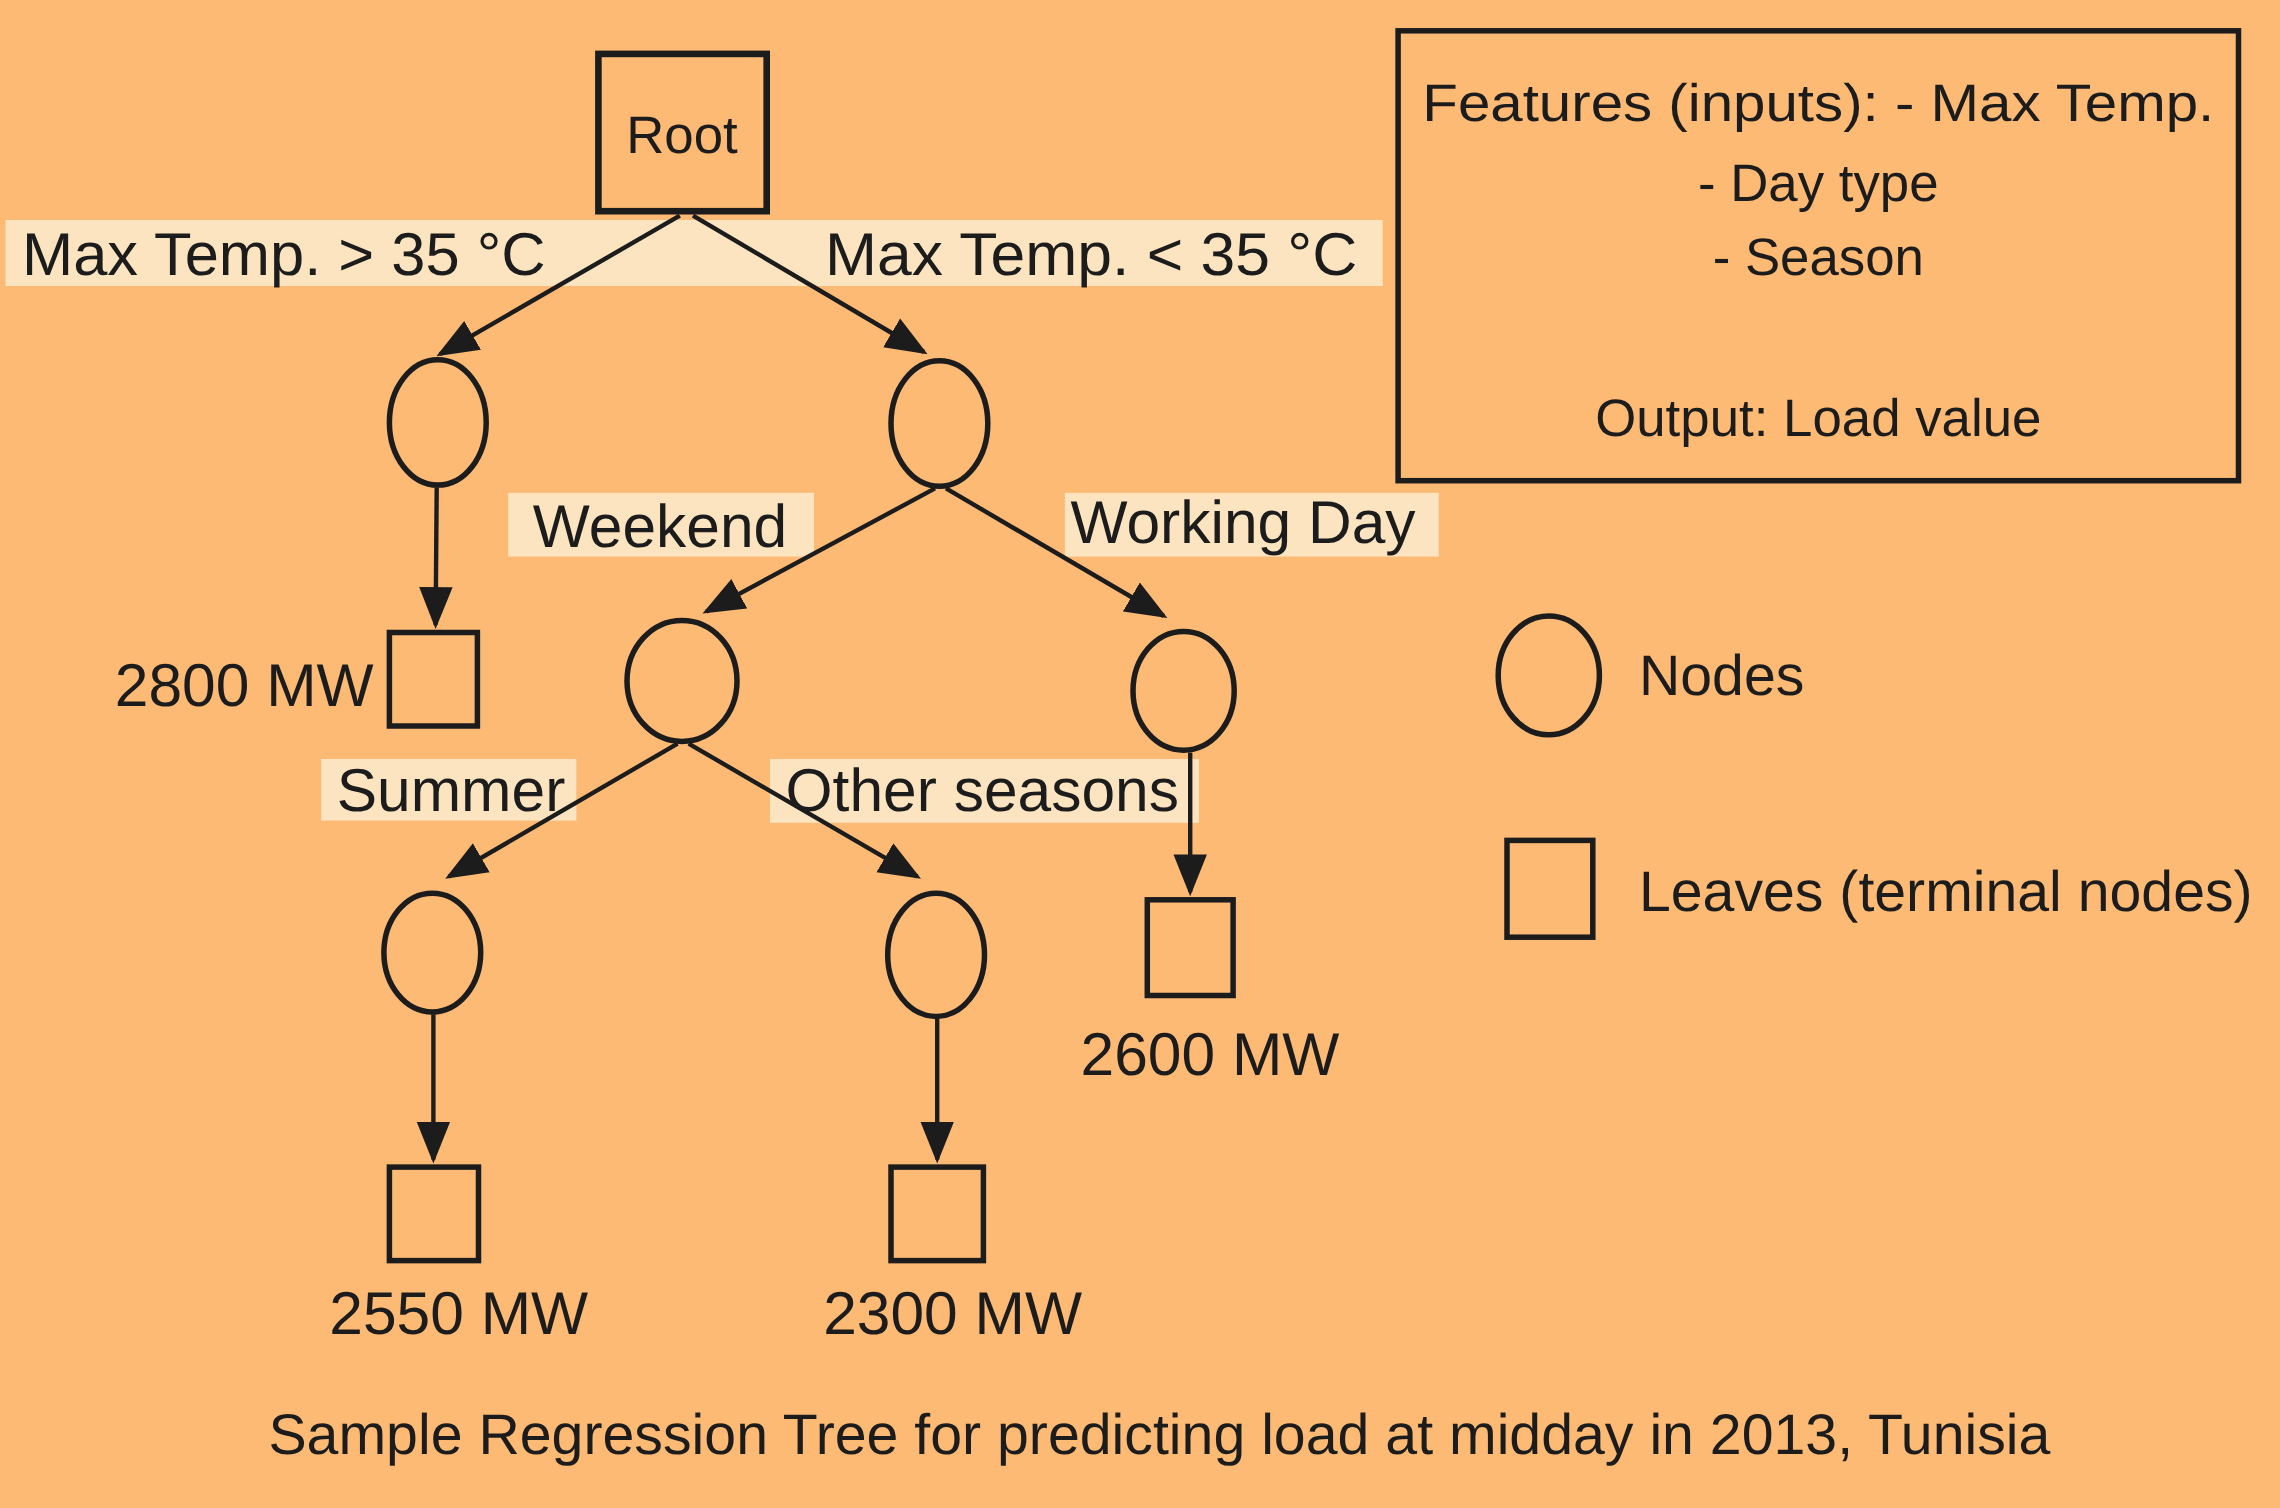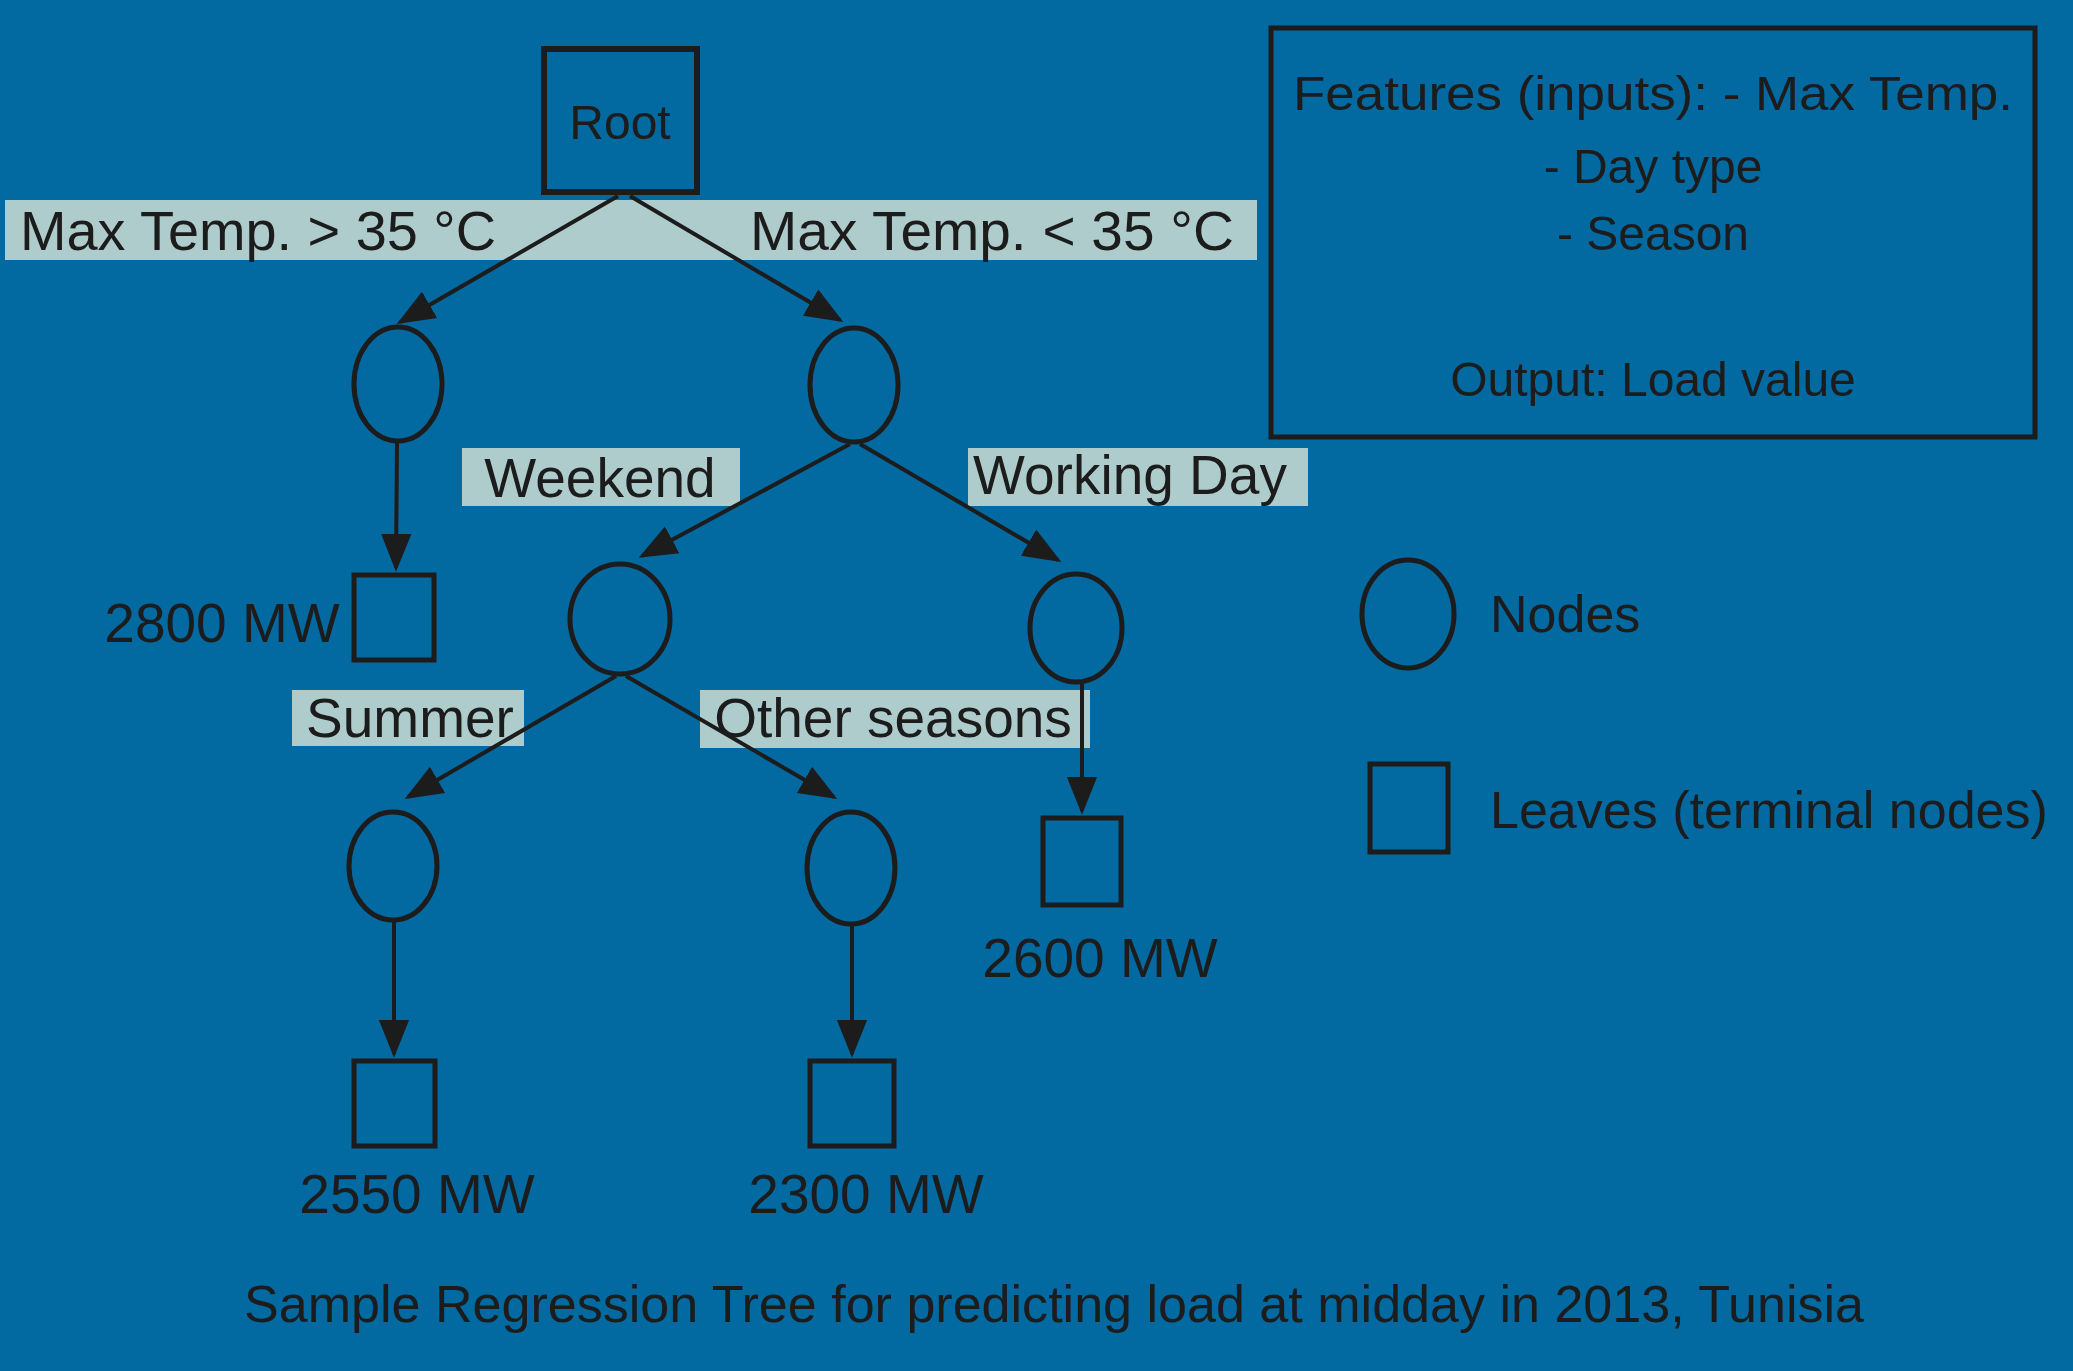--- a/index.html
+++ b/index.html
@@ -4,21 +4,21 @@
 <style>
   html, body {
     margin: 0;
     padding: 0;
     background: #ffffff;
   }
   .stage {
     position: relative;
     width: 2073px;
     height: 1371px;
-    background: #0369a1;
+    background: #fdba74;
     font-family: "Liberation Sans", sans-serif;
   }
   svg { display: block; }
   .shape {
     fill: none;
     stroke: #1c1c1c;
   }
   .node-stroke { stroke-width: 5px; }
   .root-stroke { stroke-width: 6px; }
   .edge {

